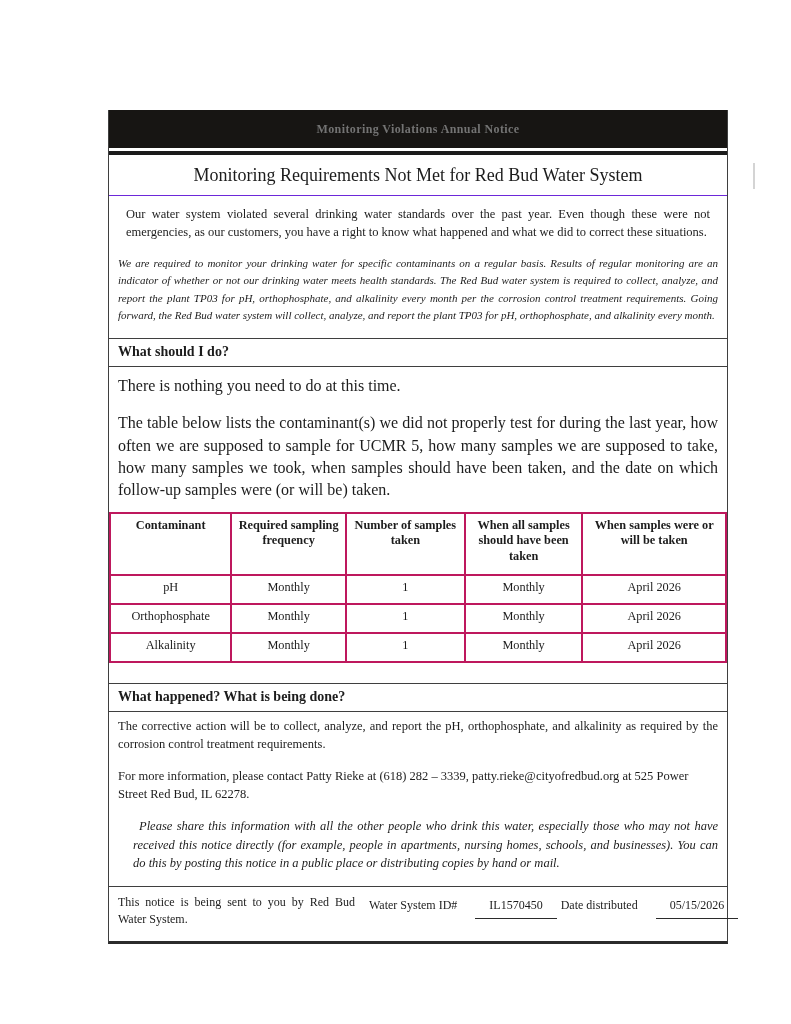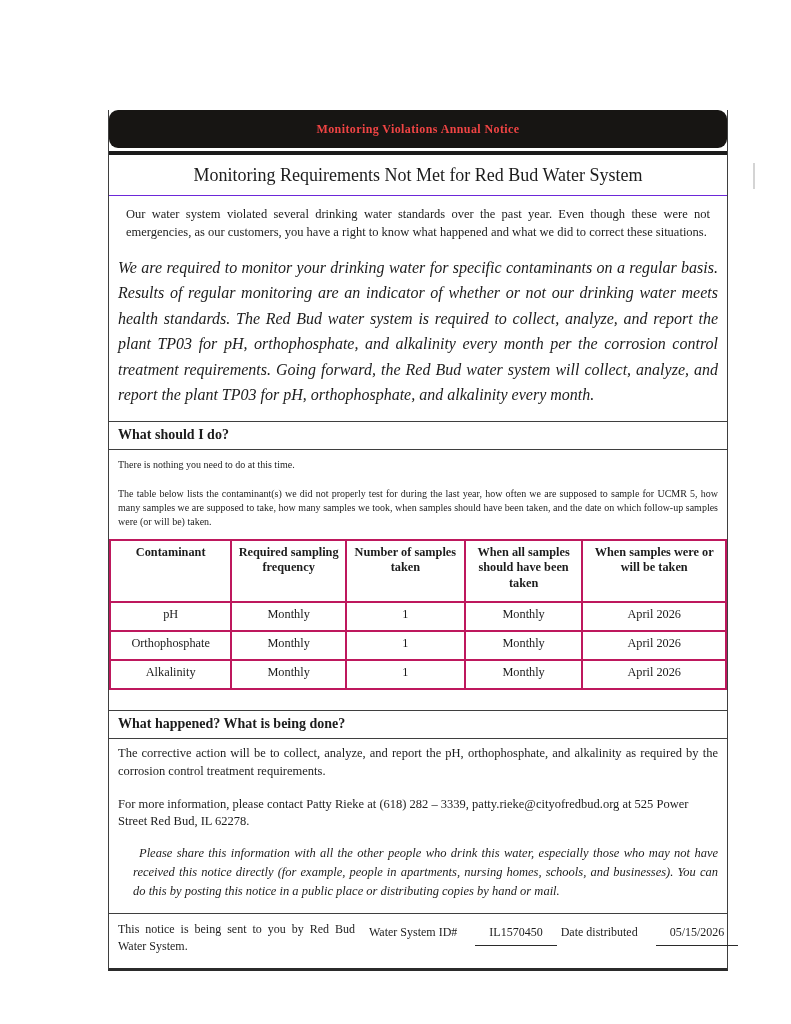--- a/index.html
+++ b/index.html
@@ -7,41 +7,41 @@
     position:relative; width:791px; height:1024px; background:#ffffff;
     font-family:"Liberation Serif", serif; color:#1c1c1c; overflow:hidden;
   }
   .doc {
     position:absolute; left:108px; top:110px; width:620px; box-sizing:border-box;
     background:#ffffff;
     border-left:1px solid #3f3f3f; border-right:1px solid #3f3f3f;
     border-bottom:3px solid #2b2b2b;
   }
   .banner {
-    background:#171513; color:#ef4444; text-align:center; font-weight:bold;
-    font-size:12px; letter-spacing:.4px; padding:12px 6px 11px;border-radius:9px;
+    background:#171513; color:#737373; text-align:center; font-weight:bold;
+    font-size:12px; letter-spacing:.4px; padding:12px 6px 11px;
   }
   .banner-gap { height:3px; background:#ffffff; }
   .banner-rule { height:4px; background:#1b1b1b; }
   .title-row {
     text-align:center; font-weight:bold; font-size:17px; letter-spacing:.2px;
     padding:13px 10px 12px; border-bottom:1px solid #3f3f3f;
   }
   .subtitle-row {
     text-align:center; font-size:18px; padding:10px 10px 9px;
     border-bottom:1px solid #6d28d9;
   }
   .intro { padding:10px 9px 13px; font-size:12.5px; line-height:1.42; }
   .intro .p1 { margin:0 8px 13px; text-align:justify; }
-  .intro .p2 { margin:0; font-style:italic; font-size:16px; line-height:1.6; text-align:justify; }
+  .intro .p2 { margin:0; font-style:italic; font-size:11px; line-height:1.6; text-align:justify; }
   .section-heading {
     border-top:1px solid #3f3f3f; border-bottom:1px solid #3f3f3f;
     font-weight:bold; font-size:14px; padding:5px 9px 6px;
   }
-  .mid { padding:8px 9px 10px; font-size:10px; line-height:1.4; }
+  .mid { padding:8px 9px 10px; font-size:16px; line-height:1.4; }
   .mid .nothing { margin:0 0 15px; }
   .mid .table-intro { margin:0; text-align:justify; }
   table.violations {
     width:100%; border-collapse:collapse; font-size:12.3px; table-layout:fixed;
   }
   table.violations th, table.violations td {
     border:2px solid #be185d; vertical-align:top; text-align:center;
     padding:4px 6px 5px; line-height:1.25;
   }
   table.violations th { font-weight:bold; padding-bottom:10px; }

